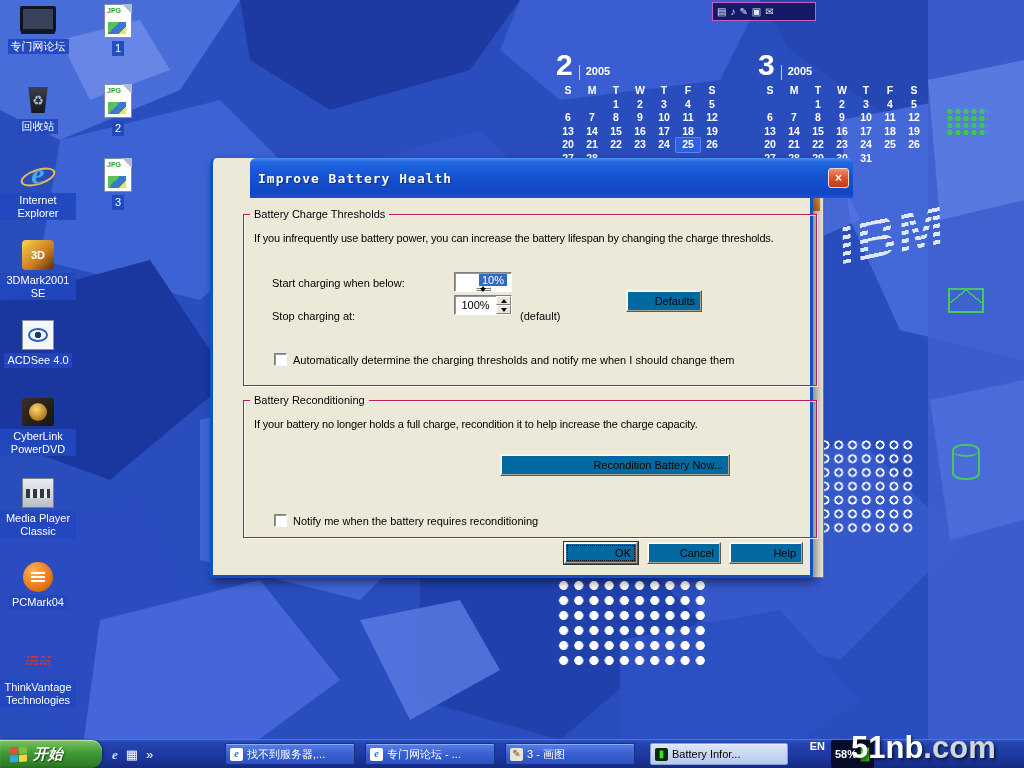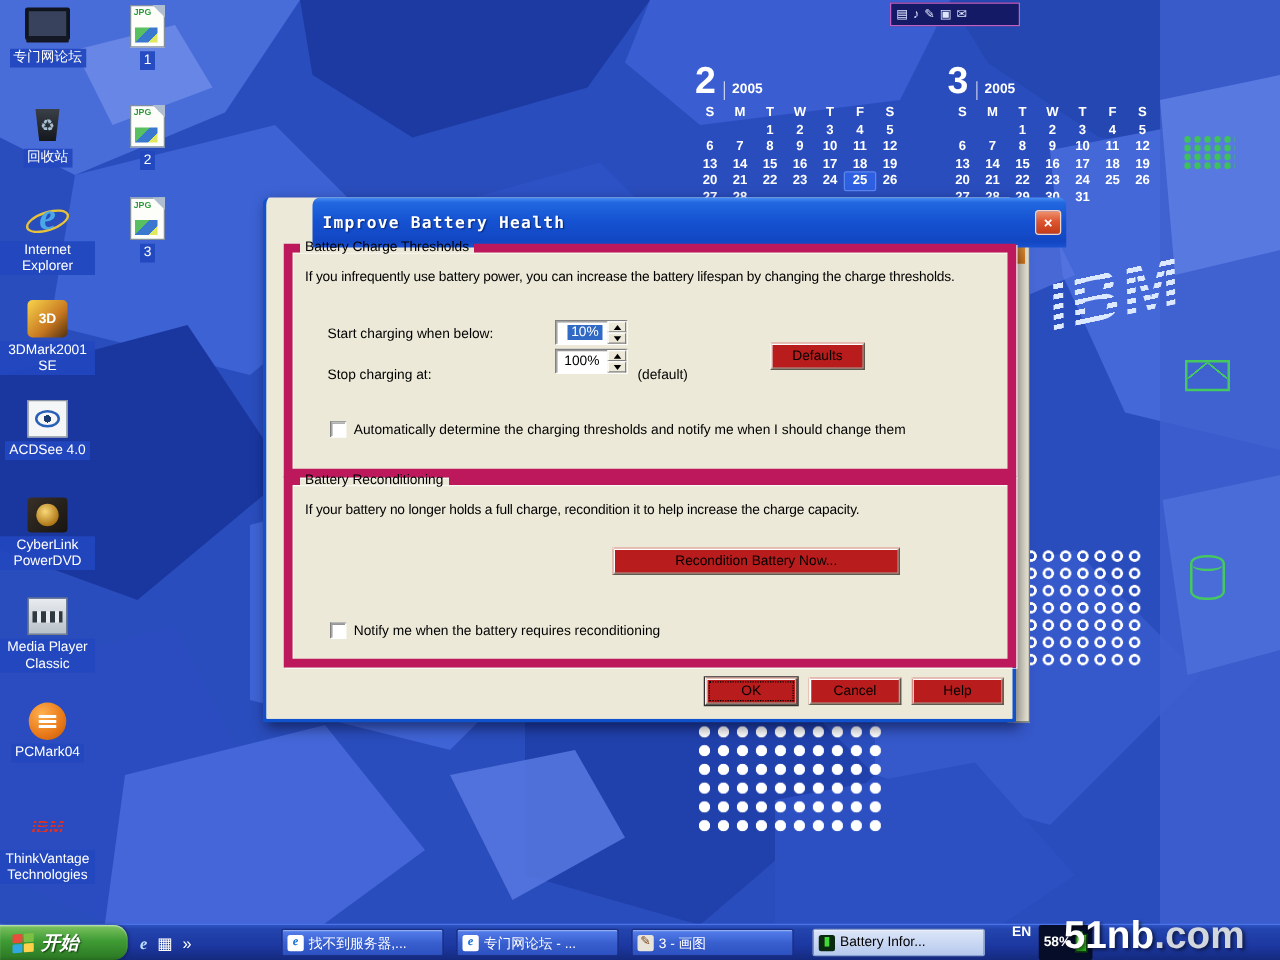--- a/index.html
+++ b/index.html
@@ -101,48 +101,48 @@
   .titlebar{position:absolute;left:-3px;top:0;width:603px;height:40px;box-sizing:border-box;
     border-radius:6px 6px 0 0;display:flex;align-items:center;padding:0 4px 0 8px;cursor:default;
     background:linear-gradient(180deg,#4a90f4 0%,#2268e0 10%,#1553d2 45%,#1246c2 88%,#1a52d0 100%);margin-left:40px;}
   .title-text{color:#fff;font-weight:bold;font-size:13px;letter-spacing:1px;
     font-family:"DejaVu Sans Mono",monospace;text-shadow:1px 1px 1px #0a2a80;flex:1;}
   .close-btn{width:19px;height:18px;border-radius:3px;border:1px solid #f4d5c8;cursor:pointer;
     background:linear-gradient(180deg,#f0926f 0%,#dd5631 45%,#c23a16 100%);
     display:flex;align-items:center;justify-content:center;}
   .close-btn span{color:#fff;font-weight:bold;font-size:12px;line-height:1;}
   .dialog-body{position:absolute;left:0;top:24px;width:597px;height:393px;font-size:11px;color:#000;}
-  fieldset.group{position:absolute;left:14px;width:572px;margin:0;padding:0;
-    border:7px solid #be185d;box-shadow:1px 1px 0 rgba(255,255,255,.85),inset 1px 1px 0 rgba(255,255,255,.7);}
+  fieldset.group{position:absolute;left:14px;width:572px;margin:16px;padding:0;
+    border:1px solid #be185d;box-shadow:1px 1px 0 rgba(255,255,255,.85),inset 1px 1px 0 rgba(255,255,255,.7);}
   fieldset.g1{top:10px;height:176px;}
   fieldset.g2{top:196px;height:142px;}
   legend{margin-left:6px;padding:0 4px;font-size:11px;}
   .desc{position:absolute;left:10px;top:12px;white-space:nowrap;letter-spacing:-0.15px;}
   .lbl{position:absolute;font-size:11px;}
   .lbl.l1{left:28px;top:57px;}
   .lbl.l2{left:28px;top:90px;}
   .note{position:absolute;left:276px;top:90px;}
   .spinner{position:absolute;width:58px;height:20px;background:#fff;box-sizing:border-box;cursor:text;
     border:1px solid;border-color:#808080 #fff #fff #808080;box-shadow:inset 1px 1px 0 rgba(64,64,64,.55);
     display:flex;align-items:center;}
-  .spinner.s1{left:210px;top:52px;}
+  .spinner.s1{left:210px;top:52px;flex-direction:column;}
   .spinner.s2{left:210px;top:75px;}
   .spin-val{flex:1;text-align:center;font-size:11px;}
   .spin-val.sel{background:#316ac5;color:#fff;margin:1px 2px;flex:none;padding:0 3px;margin-left:auto;margin-right:4px;}
   .spin-btns{width:15px;display:flex;flex-direction:column;height:100%;}
   .spin-up,.spin-down{flex:1;background:#ece9d8;border:1px solid;border-color:#fff #808080 #808080 #fff;
     position:relative;cursor:pointer;}
   .spin-up::after{content:"";position:absolute;left:50%;top:50%;transform:translate(-50%,-50%);
     border:3px solid transparent;border-bottom:4px solid #000;border-top:none;}
   .spin-down::after{content:"";position:absolute;left:50%;top:50%;transform:translate(-50%,-50%);
     border:3px solid transparent;border-top:4px solid #000;border-bottom:none;}
-  .btn{position:absolute;height:22px;background:#b91c1c;font-size:11px;color:#000;cursor:pointer;
+  .btn{position:absolute;height:22px;background:#0369a1;font-size:11px;color:#000;cursor:pointer;
     font-family:"Liberation Sans",sans-serif;
     border:1px solid;border-color:#f6f4e8 #5c5a50 #5c5a50 #f6f4e8;
-    box-shadow:inset -1px -1px 0 #a8a496,inset 1px 1px 0 #ffffff;}
+    box-shadow:inset -1px -1px 0 #a8a496,inset 1px 1px 0 #ffffff;text-align:right;}
   .btn.defaults{left:382px;top:70px;width:76px;}
   .btn.recondition{left:256px;top:48px;width:230px;}
   .btn.ok{left:351px;top:360px;width:74px;box-shadow:0 0 0 1px #303030,inset -1px -1px 0 #a8a496,inset 1px 1px 0 #fff;
     outline:1px dotted #000;outline-offset:-4px;}
   .btn.cancel{left:434px;top:360px;width:74px;}
   .btn.help{left:516px;top:360px;width:74px;}
   .chkrow{position:absolute;display:flex;align-items:center;gap:6px;}
   .chkrow.c1{left:30px;top:133px;}
   .chkrow.c2{left:30px;top:108px;}
   .chk{width:13px;height:13px;background:#fff;box-sizing:border-box;cursor:pointer;flex:none;

